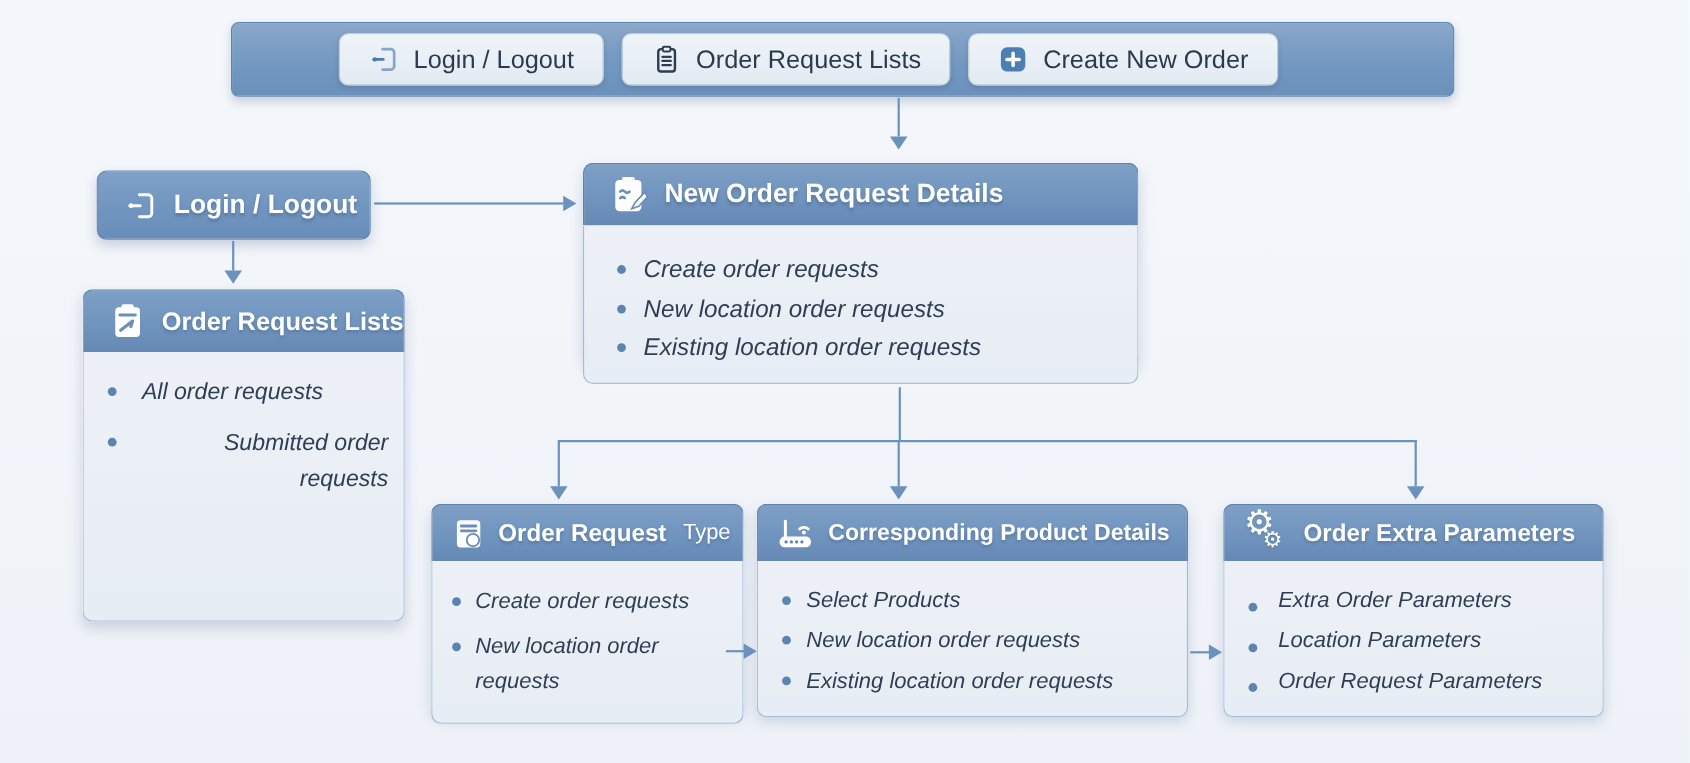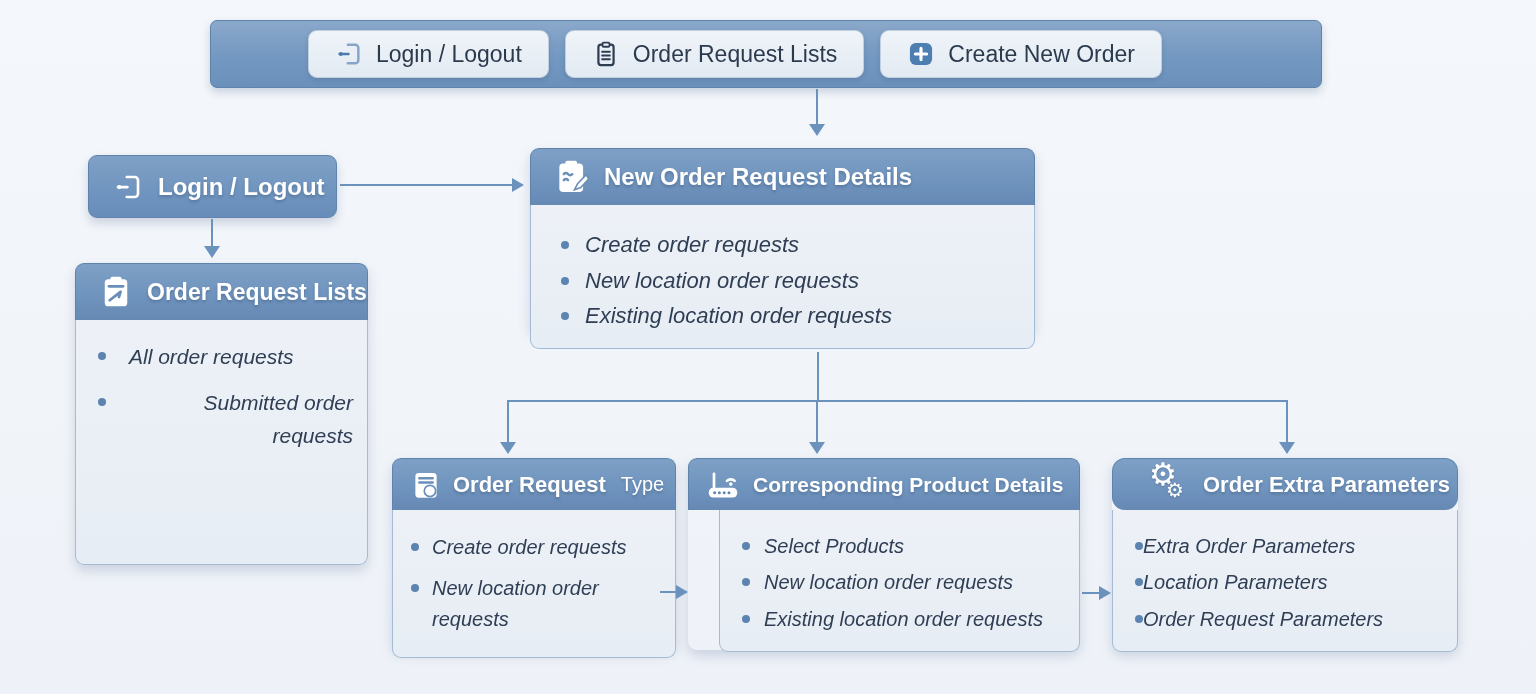--- a/index.html
+++ b/index.html
@@ -81,28 +81,28 @@
 
   #node-type{left:392px;top:458px;width:284px;height:191px;}
   #node-type .node-header{height:52px;font-size:22px;gap:10px;padding-left:16px;}
   #node-type .title-suffix{font-size:20px;font-weight:400;margin-left:5px;}
   #node-type .node-body{padding:22px 8px 12px 18px;}
   #node-type li{font-size:20px;line-height:1.55;margin-bottom:10px;gap:13px;}
   #node-type .dot{margin-top:11px;}
 
   #node-product{left:688px;top:458px;width:392px;height:192px;}
   #node-product .node-header{height:52px;font-size:21px;gap:12px;padding-left:16px;}
-  #node-product .node-body{padding:20px 10px 12px 22px;margin-left:31px;}
+  #node-product .node-body{padding:20px 10px 12px 22px;}
   #node-product li{font-size:20px;line-height:1.62;margin-bottom:4px;gap:14px;}
   #node-product .dot{margin-top:12px;}
 
   #node-extra{left:1112px;top:458px;width:346px;height:192px;}
-  #node-extra .node-header{height:52px;font-size:22px;gap:12px;padding-left:36px;border-radius:13px;}
+  #node-extra .node-header{height:52px;font-size:22px;gap:12px;padding-left:18px;}
   #node-extra .node-body{padding:20px 8px 12px 22px;}
-  #node-extra li{font-size:20px;line-height:1.62;margin-bottom:4px;gap:0;}
+  #node-extra li{font-size:20px;line-height:1.62;margin-bottom:4px;gap:19px;align-items:center;}
   #node-extra .dot{margin-top:12px;}
 
   
   .conn{background:#6b92bd;position:absolute;}
   .conn-v{width:2px;}
   .conn-h{height:2px;}
   .ah-down{
     position:absolute;width:0;height:0;
     border-left:8px solid transparent;border-right:8px solid transparent;
     border-top:12px solid #6b92bd;

